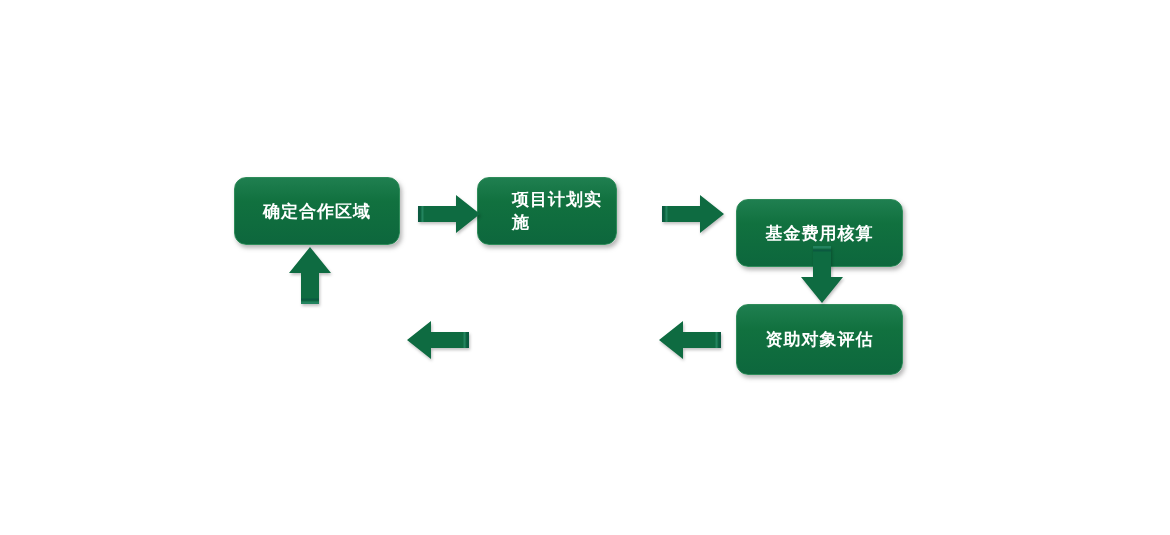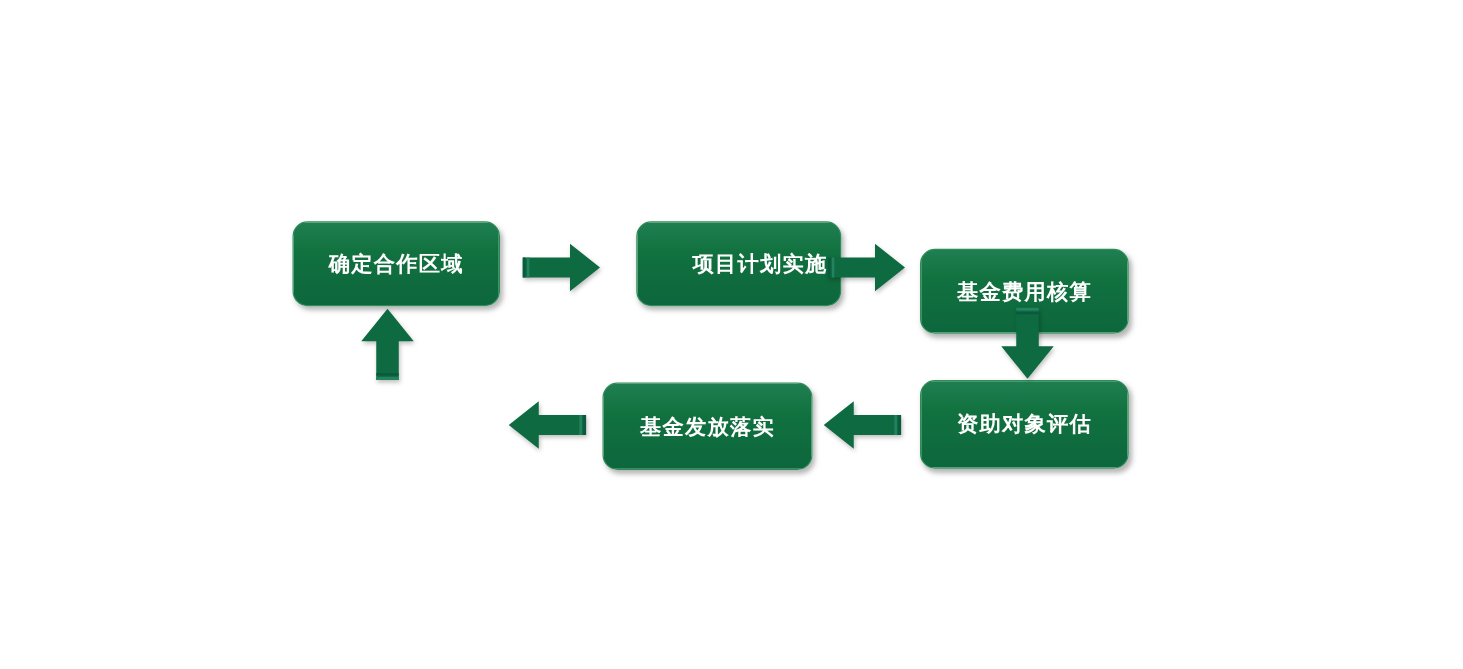--- a/index.html
+++ b/index.html
@@ -29,21 +29,21 @@
     font-weight: bold;
     letter-spacing: 1px;
     box-sizing: border-box;
   }
   .flow-arrow {
     position: absolute;
     filter: drop-shadow(1.5px 2px 1.5px rgba(0,0,0,0.25));
   }
   
   #node-0 { left: 234px; top: 177px; width: 166px; height: 68px; }
-  #node-1 { left: 509px; top: 177px; width: 164px; height: 68px; padding-left: 34px; }
+  #node-1 { left: 477px; top: 177px; width: 140px; height: 68px; padding-left: 34px; }
   #node-2 { left: 736px; top: 176px; width: 167px; height: 68px; margin-top: 23px; }
   #node-3 { left: 736px; top: 304px; width: 167px; height: 71px; }
   #node-4 { left: 482px; top: 306px; width: 168px; height: 70px; }
   #node-5 { left: 232px; top: 307px; width: 167px; height: 71px; }
   
   #arrow-0 { left: 418px; top: 193px; width: 62px; height: 42px; }
   #arrow-1 { left: 662px; top: 193px; width: 62px; height: 42px; }
   #arrow-2 { left: 800px; top: 246px; width: 44px; height: 57px; }
   #arrow-3 { left: 659px; top: 319px; width: 62px; height: 42px; }
   #arrow-4 { left: 407px; top: 319px; width: 62px; height: 42px; }
@@ -59,23 +59,20 @@
   </div>
   <div class="flow-node" id="node-1">
     <span>项目计划实施</span>
   </div>
   <div class="flow-node" id="node-2">
     <span>基金费用核算</span>
   </div>
 
   <div class="flow-node" id="node-3">
     <span>资助对象评估</span>
-  </div>
-  <div class="flow-node" id="node-4">
-    <span>基金发放落实</span>
   </div>
 
   <svg class="flow-arrow" id="arrow-0" viewBox="0 0 62 42">
     <polygon points="0,13 38,13 38,2 62,21 38,40 38,29 0,29" fill="#0e6b41"></polygon>
     <rect x="0" y="13" width="2.5" height="16" fill="#0b5a40"></rect>
     <rect x="3.5" y="13" width="2" height="16" fill="#23835f"></rect>
   </svg>
 
   <svg class="flow-arrow" id="arrow-1" viewBox="0 0 62 42">
     <polygon points="0,13 38,13 38,2 62,21 38,40 38,29 0,29" fill="#0e6b41"></polygon>

